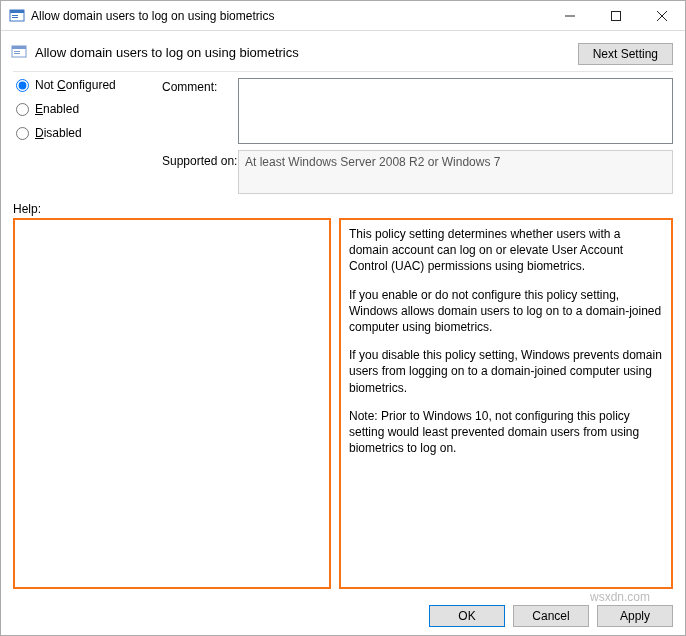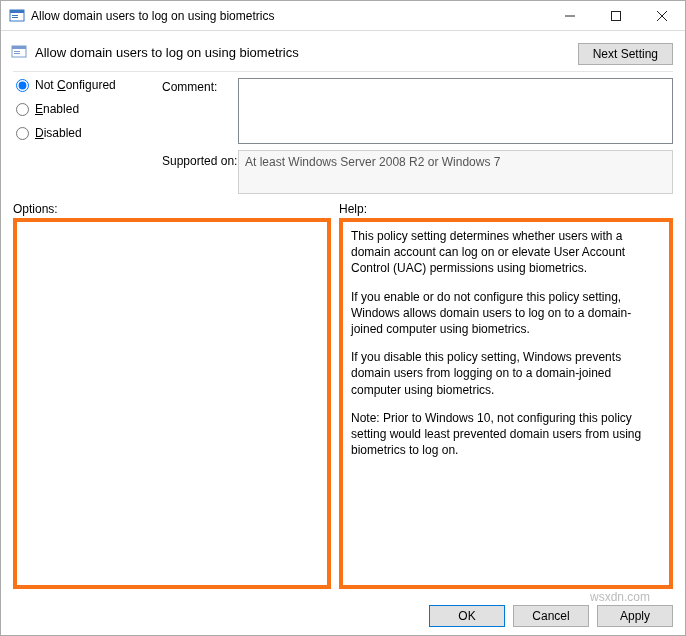--- a/index.html
+++ b/index.html
@@ -15,21 +15,21 @@
   .nav-btns { display: flex; gap: 10px; margin-top: 4px; }
   .btn { background: #e1e1e1; border: 1px solid #adadad; padding: 3px 14px; min-width: 76px; text-align: center; }
   .radio-group { display: flex; flex-direction: column; gap: 10px; padding-left: 3px; }
   .radio-item { display: flex; align-items: center; gap: 6px; }
   .radio-item input { margin: 0; }
   .ta { flex: 1; border: 1px solid #828790; height: 66px; padding: 2px; resize: none; overflow-y: scroll; background: #fff; }
   .supported { flex: 1; border: 1px solid #d0d0d0; background: #f7f7f7; color: #555; height: 44px; padding: 4px 6px; overflow-y: scroll; }
   .mid-labels { display: flex; padding: 8px 12px 2px 12px; }
   .mid-labels .opts { width: 326px; }
   .panels { display: flex; flex: 1; gap: 8px; padding: 0 12px 8px 12px; min-height: 0; }
-  .panel { border: 4px solid #f97316; background: #fff; overflow-y: auto; padding: 6px 8px; }
+  .panel { border: 2px solid #f97316; background: #fff; overflow-y: auto; padding: 6px 8px; }
   .panel.opts-p { width: 318px; }
   .panel.help-p { flex: 1; line-height: 1.35; }
   .panel.help-p p { margin: 0 0 12px 0; }
   .footer { display: flex; justify-content: flex-end; gap: 8px; padding: 8px 12px; border-top: 0; }
   .form-area { padding: 6px 12px 0 12px; }
   .form-grid { display: grid; grid-template-columns: 145px 72px 1fr; gap: 6px 4px; align-items: start; }
   .form-grid .radios { grid-row: span 2; }
   .lbl-right { text-align: left; padding-top: 2px; }
   .supported-lbl { text-align: right; padding-right: 4px; padding-top:4px; white-space:nowrap;}
   .icon16 { width:16px; height:16px; flex-shrink:0; }
@@ -106,21 +106,20 @@
         </div>
       </div>
       <div class="lbl-right">Comment:</div>
       <textarea class="ta" style=""></textarea>
       <div class="supported-lbl" style="grid-column:2;">Supported on:</div>
       <div class="supported">At least Windows Server 2008 R2 or Windows 7</div>
     </div>
   </div>
 
   <div class="mid-labels">
-    <div class="opts">Options:</div>
     <div>Help:</div>
   </div>
 
   <div class="panels">
     <div class="panel opts-p"></div>
     <div class="panel help-p">
       <p>This policy setting determines whether users with a domain account can log on or elevate User Account Control (UAC) permissions using biometrics.</p>
       <p>If you enable or do not configure this policy setting, Windows allows domain users to log on to a domain-joined computer using biometrics.</p>
       <p>If you disable this policy setting, Windows prevents domain users from logging on to a domain-joined computer using biometrics.</p>
       <p>Note: Prior to Windows 10, not configuring this policy setting would least prevented domain users from using biometrics to log on.</p>

